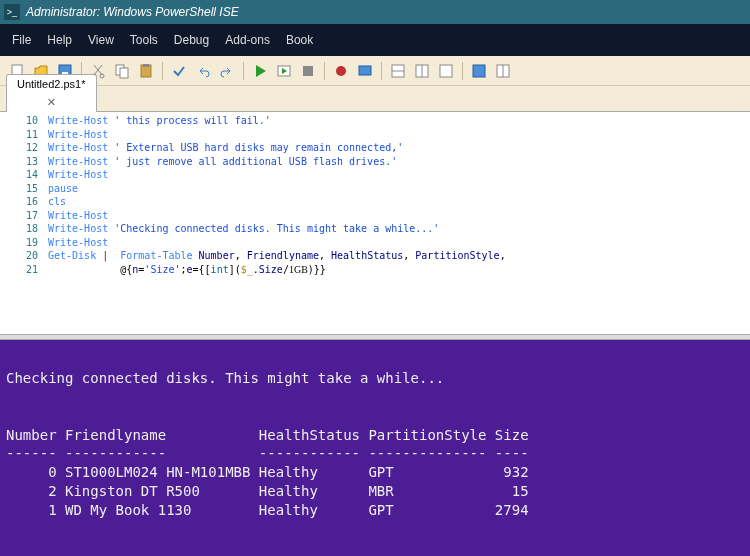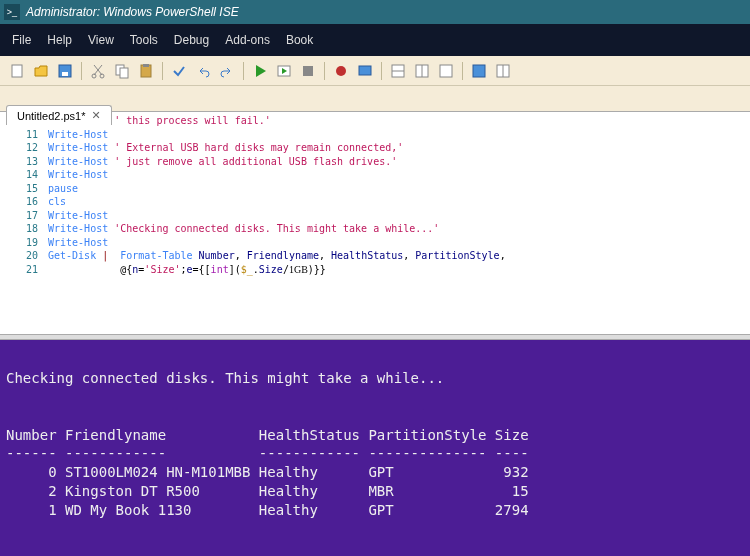--- a/index.html
+++ b/index.html
@@ -6,32 +6,32 @@
 body { font-family: "Segoe UI", Tahoma, sans-serif; font-size: 12px; background: #fff; width: 750px; height: 556px; overflow: hidden; }
 .titlebar { background: #2a6a7c; color: #fff; height: 24px; display: flex; align-items: center; padding: 0 4px; }
 .titlebar .icon { width: 16px; height: 16px; background: #1a4a5a; display: flex; align-items: center; justify-content: center; font-size: 9px; color: #fff; margin-right: 6px; }
 .titlebar .title { font-size: 12px; font-style: italic; }
 .menubar { background: #0f172a; color: #ddd; height: 22px; display: flex; align-items: center; padding: 16px 4px; font-size: 12px; }
 .menubar .menu { padding: 0 8px; cursor: default; }
 .toolbar { background: #f5ecd8; height: 30px; display: flex; align-items: center; padding: 0 6px; gap: 2px; border-bottom: 1px solid #d0c8b0; }
 .toolbar .btn { width: 22px; height: 22px; display: flex; align-items: center; justify-content: center; cursor: pointer; border-radius: 2px; }
 .toolbar .sep { width: 1px; height: 18px; background: #c0b898; margin: 0 3px; }
 .tabbar { background: #f5ecd8; height: 26px; display: flex; align-items: flex-end; padding: 0 6px; border-bottom: 1px solid #aaa; }
-.tab { background: #fff; border: 1px solid #aaa; border-bottom: none; padding: 3px 10px 3px 10px; font-size: 11px; border-radius: 3px 3px 0 0; display: flex; align-items: center; gap: 6px; position: relative; top: 14px; }
+.tab { background: #fff; border: 1px solid #aaa; border-bottom: none; padding: 3px 10px 3px 10px; font-size: 11px; border-radius: 3px 3px 0 0; display: flex; align-items: center; gap: 6px; position: relative; top: 1px; flex-direction: column; }
 .tab .close { font-size: 11px; color: #666; cursor: pointer; }
 .editor { background: #fff; font-family: Consolas, monospace; font-size: 10px; line-height: 1.35; padding: 2px 0; height: 222px; overflow: hidden; white-space: pre; }
 .editor .row { display: flex; }
 .editor .gutter { width: 48px; text-align: right; color: #2a7a8a; padding-right: 10px; user-select: none; }
 .editor .code { flex: 1; }
 .c-cmd { color: #3b82f6; }
-.c-str { color: #be185d; }
+.c-str { color: #1d4ed8; }
 .c-pipe { color: #8b0000; }
 .c-arg { color: #000080; text-align: center; }
 .c-mem { color: #000; }
-.c-type { color: #a21caf; }
+.c-type { color: #0369a1; }
 .c-var { color: #b8860b; }
 .c-num { color: #000000; font-family: Liberation Serif, serif; }
 .c-text { color: #000; }
 .splitter { height: 6px; background: #ddd; border-top: 1px solid #aaa; border-bottom: 1px solid #aaa; }
 .console { background: #4c1d95; color: #eee; font-family: Consolas, monospace; font-size: 14px; line-height: 1.35; padding: 10px 6px; height: 226px; white-space: pre; overflow: hidden; }
 .console .cursor { color: #fff; }
 svg { display: block; }
 </style>
 </head>
 <body>

